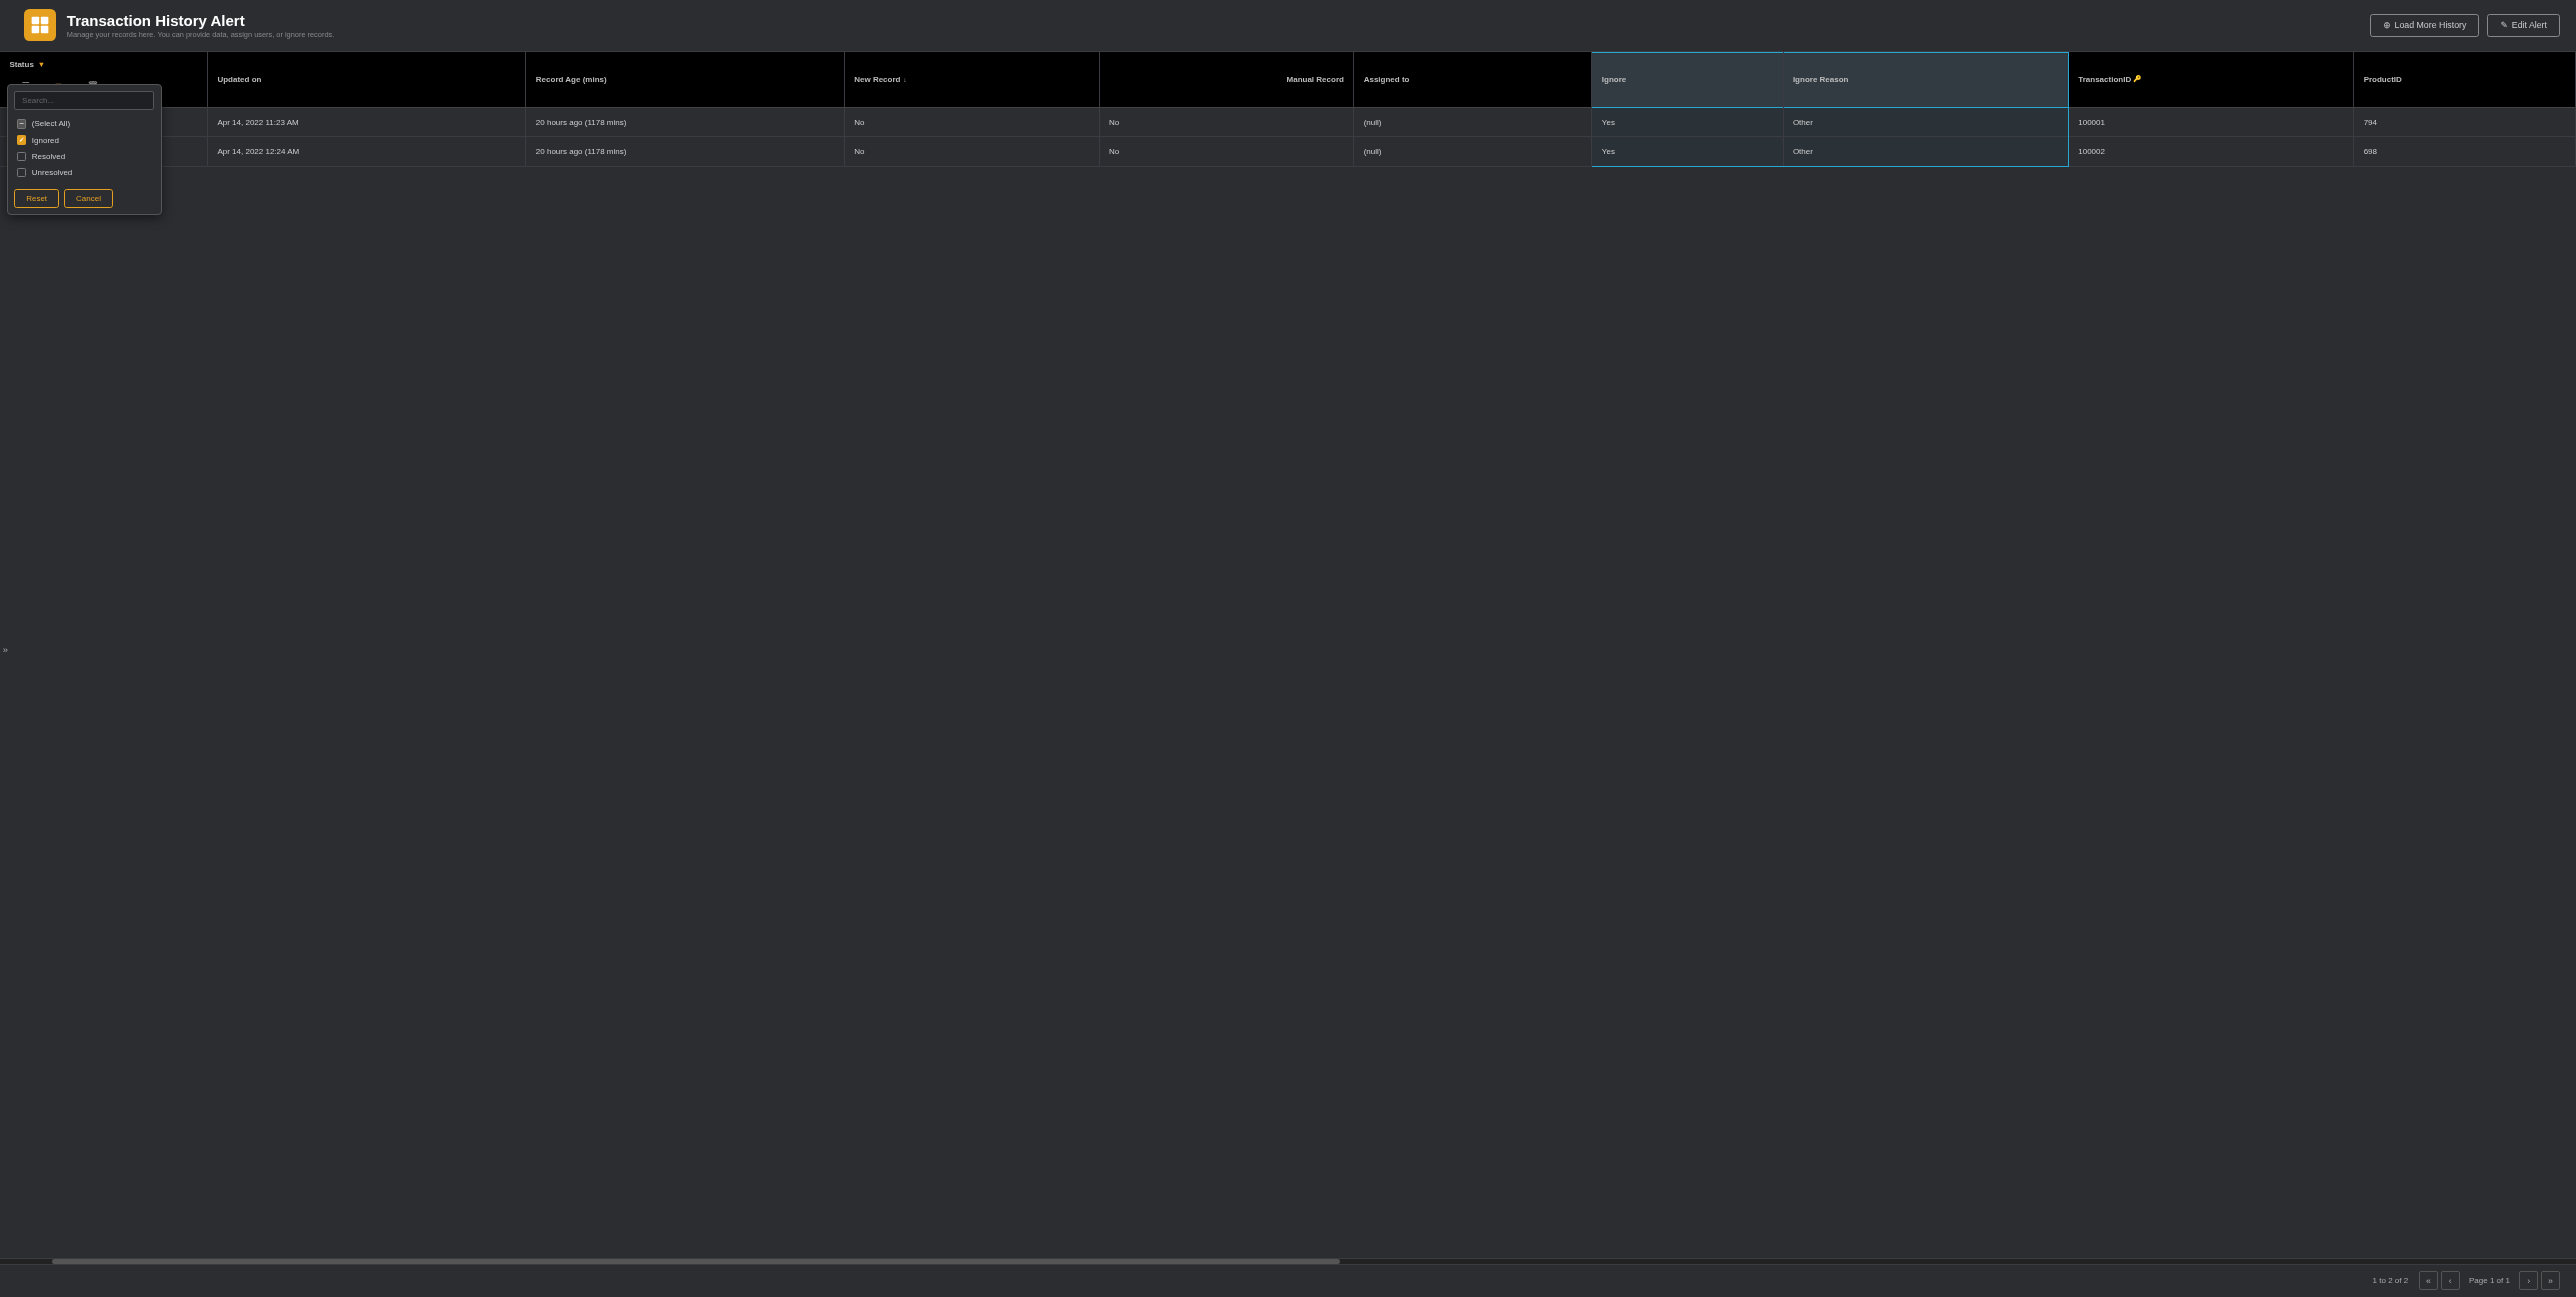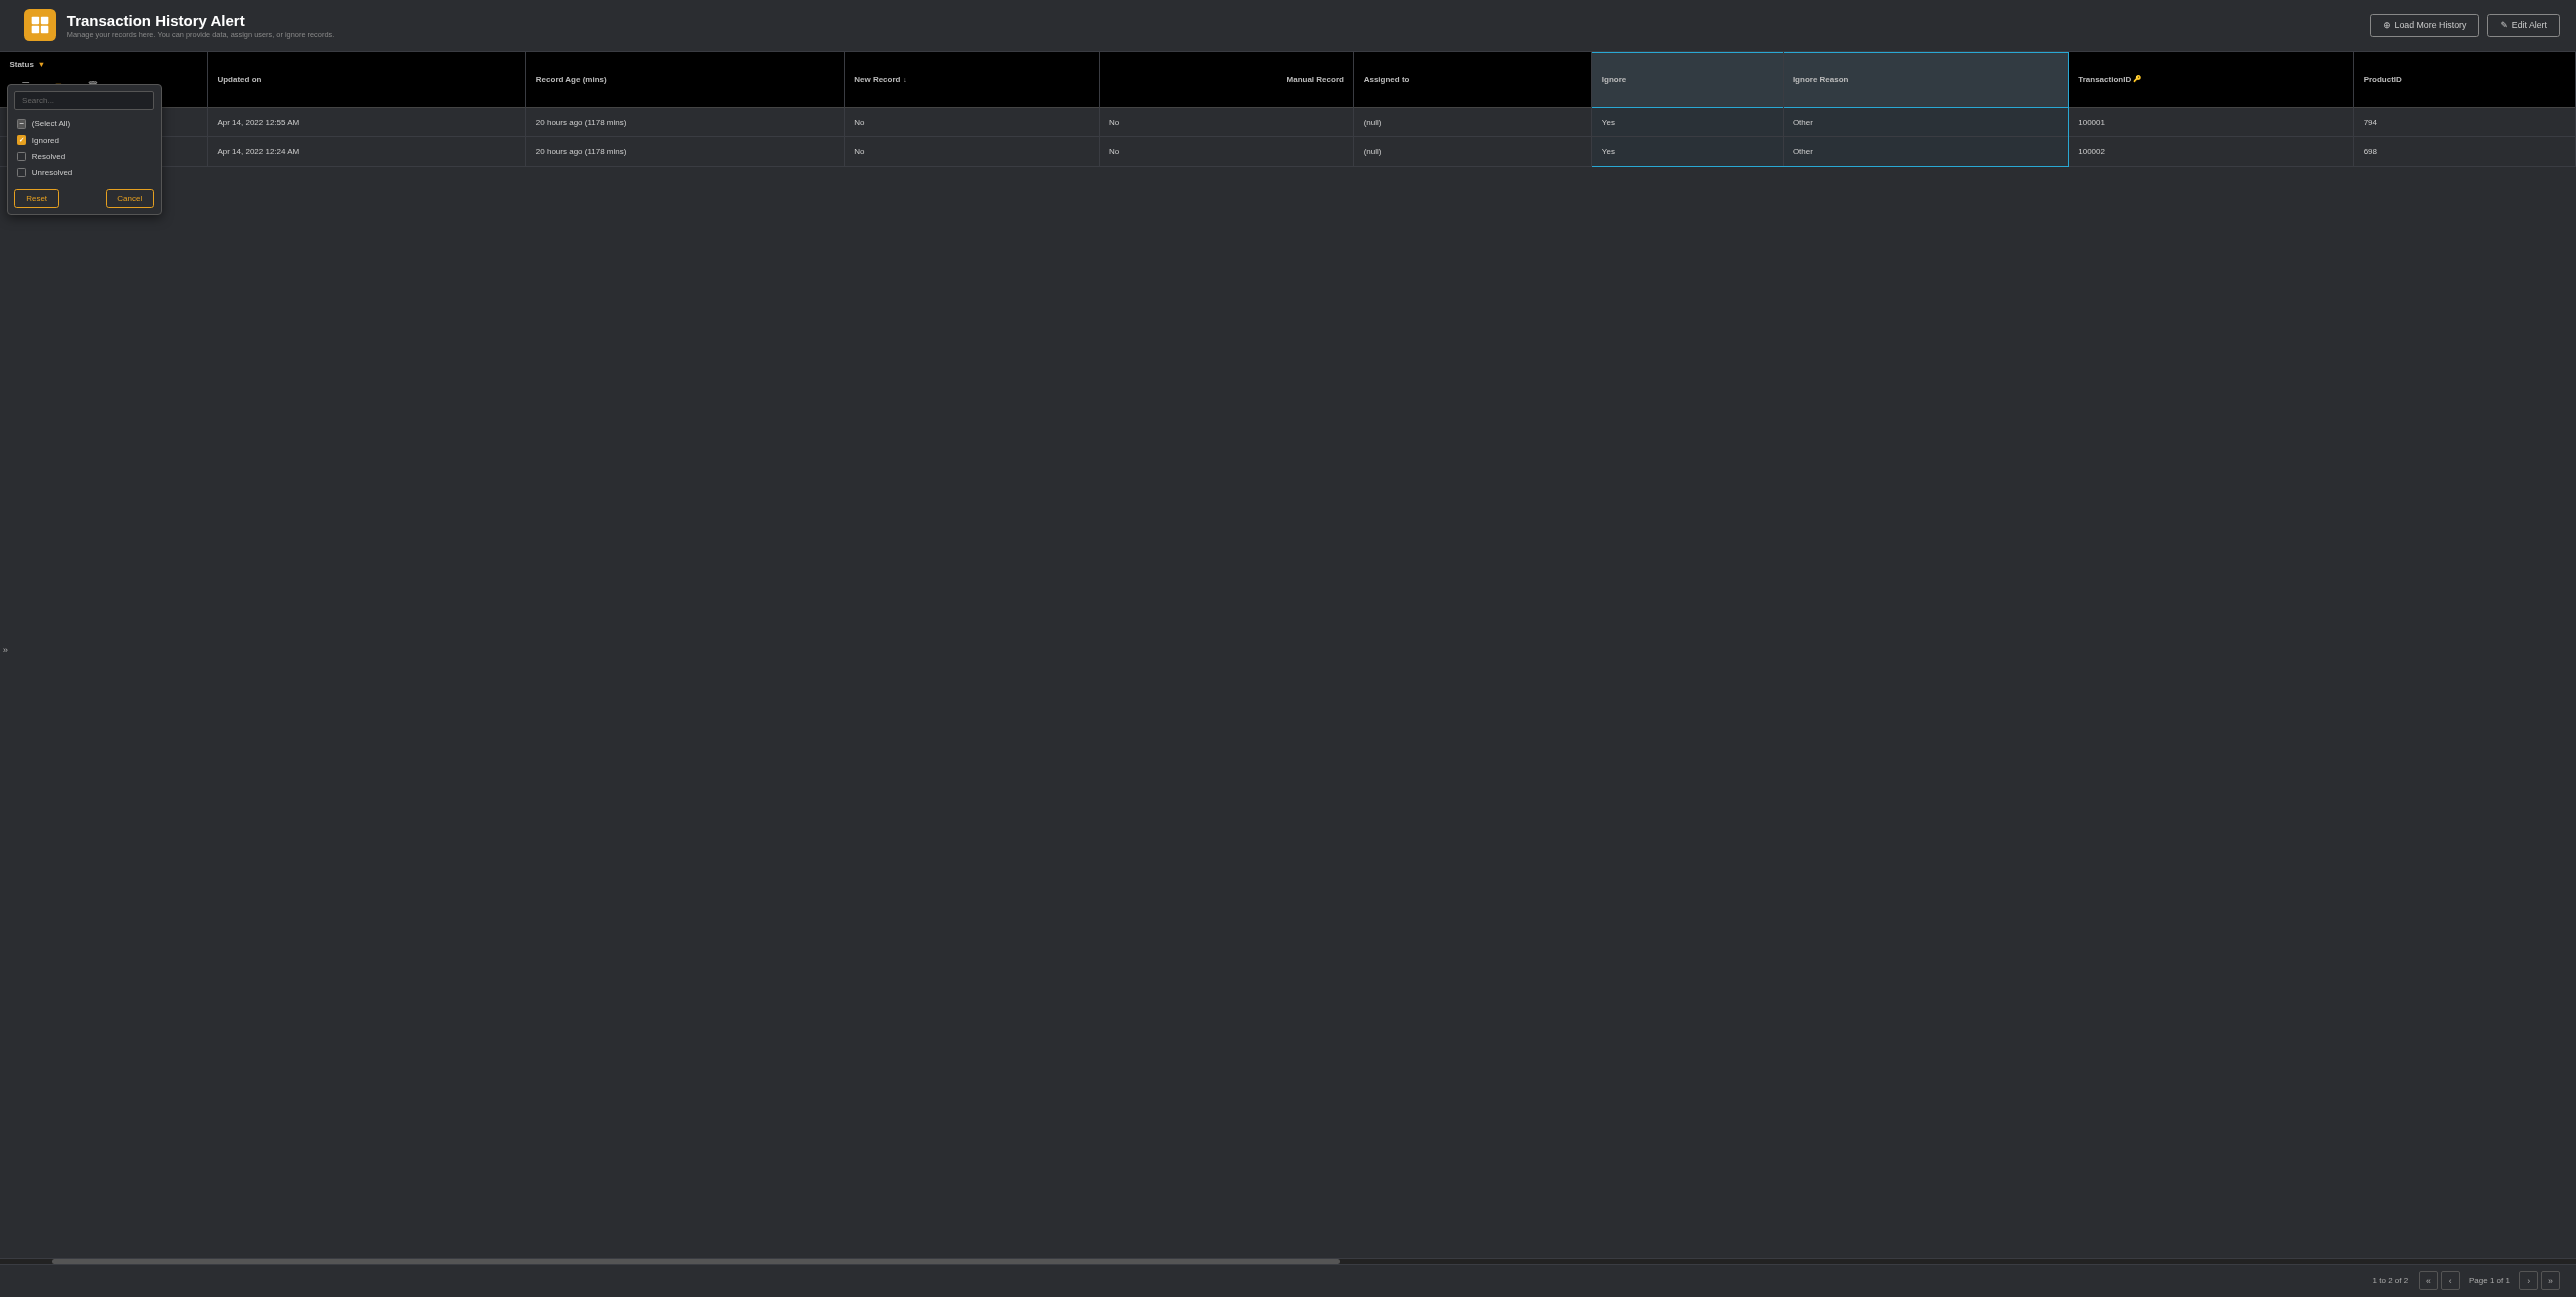--- a/index.html
+++ b/index.html
@@ -230,21 +230,21 @@
       content: '−';
       color: white;
       font-size: 8px;
       line-height: 1;
     }
 
     .filter-buttons {
       display: flex;
       gap: 5.4px;
       margin-top: 8px;
-      justify-content: space-between;
+      justify-content: flex-start;
     }
     .btn-filter-reset {
       border: 0.7px solid #e6a020;
       background: transparent;
       color: #e6a020;
       padding: 4px 10.8px;
       border-radius: 2.7px;
       cursor: pointer;
       font-size: 8px;
     }
@@ -454,21 +454,21 @@
           </th>
         </tr>
       </thead>
       <tbody id="table-body">
 
       <tr>
       <td>
         <span class="edit-icon">✎</span>
         <span class="status-badge">&nbsp;Ignored</span>
       </td>
-      <td>Apr 14, 2022 12:55 AM</td>
+      <td>Apr 14, 2022 11:23 AM</td>
       <td>20 hours ago (1178 mins)</td>
       <td>No</td>
       <td>No</td>
       <td>(null)</td>
       <td style="border-left: 1.3px solid rgb(41, 168, 212); background: rgba(30, 150, 200, 0.04); border-top: 1.3px solid rgb(41, 168, 212);">Yes</td>
       <td style="border-right: 1.3px solid rgb(41, 168, 212); background: rgba(30, 150, 200, 0.04); border-top: 1.3px solid rgb(41, 168, 212);">Other</td>
       <td>100001</td>
       <td>794</td>
     </tr>
           <tr>

